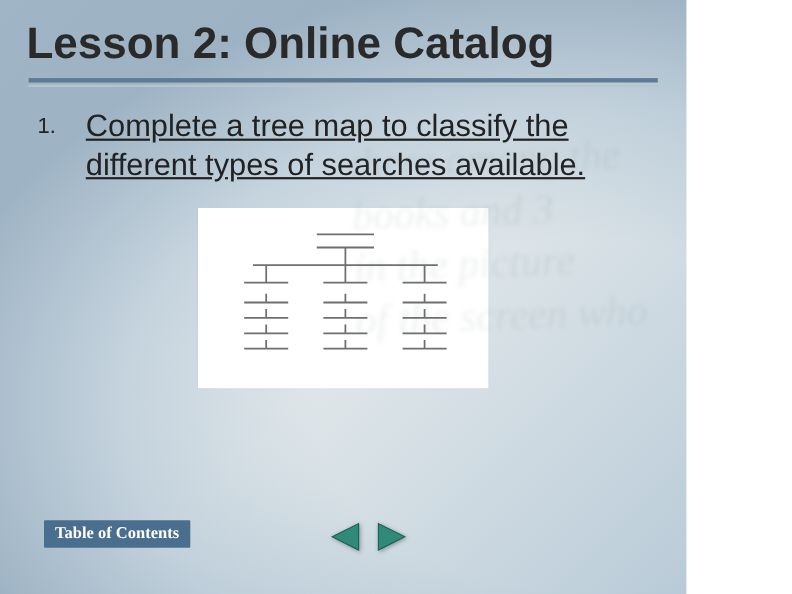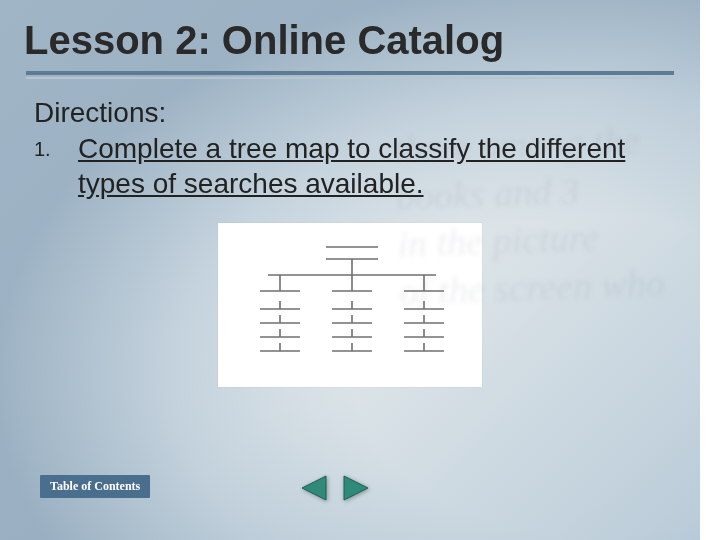--- a/index.html
+++ b/index.html
@@ -1,17 +1,17 @@
 <!DOCTYPE html>
 <html><head>
 <meta charset="utf-8">
 <style>
   html,body{margin:0;padding:0;width:720px;height:540px;overflow:hidden;font-family:"Tahoma","Verdana",sans-serif;}
   .slide{
-    position:relative;width:700px;height:540px;
+    position:relative;width:624px;height:540px;
     background:
       radial-gradient(ellipse 600px 400px at 85% 70%, rgba(140,170,195,0.0) 0%, rgba(140,170,195,0.0) 40%, rgba(140,170,195,0.35) 70%, rgba(95,130,160,0.55) 100%),
       linear-gradient(135deg,#eef2f3 0%,#dfe6e9 55%,#b9cbd8 100%);
     box-sizing:border-box;
   }
   
   .bg-text{
     position:absolute;right:-40px;top:120px;width:340px;height:380px;
     color:rgba(90,105,120,0.10);font-style:italic;font-size:38px;line-height:1.25;
     filter:blur(2px);transform:rotate(-2deg);pointer-events:none;user-select:none;
@@ -35,21 +35,21 @@
   
   .treemap-box{
     margin:22px auto 0 auto;width:264px;height:164px;background:#ffffff;
     box-shadow:0 0 0 1px rgba(0,0,0,0.02);
   }
   .treemap-box svg{display:block;width:100%;height:100%;}
   
   .toc{
     position:absolute;left:40px;bottom:42px;
     background:#4a6e8e;color:#ffffff;font-family:"Times New Roman",serif;
-    font-weight:bold;font-size:12px;padding:4px 10px;border-radius:1px;
+    font-weight:bold;font-size:15px;padding:4px 10px;border-radius:1px;
   }
   .nav{
     position:absolute;left:298px;bottom:38px;display:flex;gap:14px;
   }
   .nav .arrow{
     width:30px;height:28px;cursor:pointer;
     display:flex;align-items:center;justify-content:center;
     filter:drop-shadow(1px 1px 2px rgba(0,0,0,0.35));
   }
   .nav svg{width:30px;height:28px;}
@@ -63,21 +63,20 @@
     there among the<br>books and 3<br>in the picture<br>of the screen who
   </div>
 
   <div class="title-wrap">
     <div class="title">Lesson 2: Online Catalog</div>
   </div>
   <div class="rule1"></div>
   <div class="rule2"></div>
 
   <div class="body">
-    <div class="directions-label">Directions:</div>
     <div class="item">
       <div class="num">1.</div>
       <div class="txt">Complete a tree map to classify the different types of searches available.</div>
     </div>
 
     <div class="treemap-box">
       <svg viewBox="0 0 264 164">
         <g stroke="#6f6f6f" stroke-width="1.6" fill="none">
 
           <line x1="108" y1="24" x2="160" y2="24"></line>

